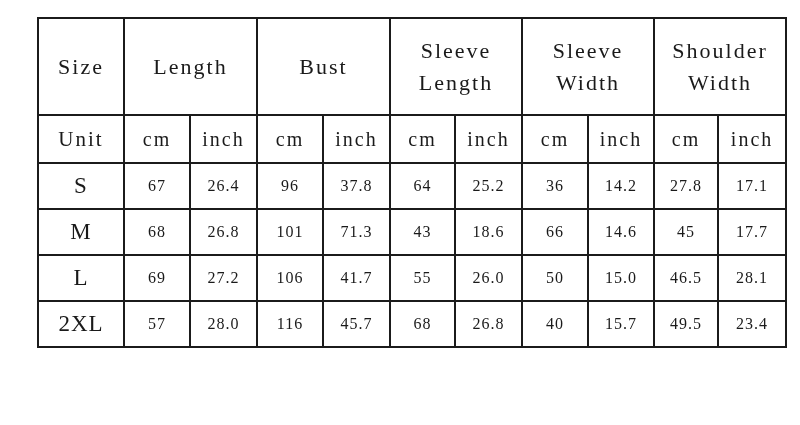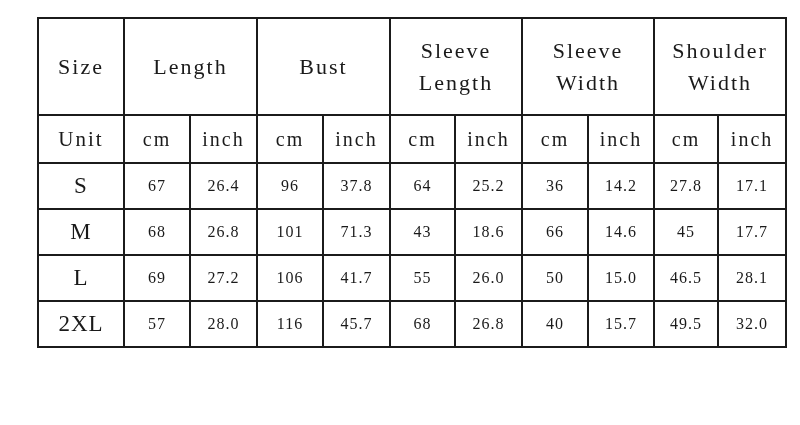--- a/index.html
+++ b/index.html
@@ -142,17 +142,17 @@
           <td class="size-cell">2XL</td>
           <td class="value-cell">57</td>
           <td class="value-cell inch">28.0</td>
           <td class="value-cell">116</td>
           <td class="value-cell inch">45.7</td>
           <td class="value-cell">68</td>
           <td class="value-cell inch">26.8</td>
           <td class="value-cell">40</td>
           <td class="value-cell inch">15.7</td>
           <td class="value-cell">49.5</td>
-          <td class="value-cell inch">32.0</td>
+          <td class="value-cell inch">23.4</td>
         </tr>
       </tbody>
   </table>
 </div>
 
 </body></html>

